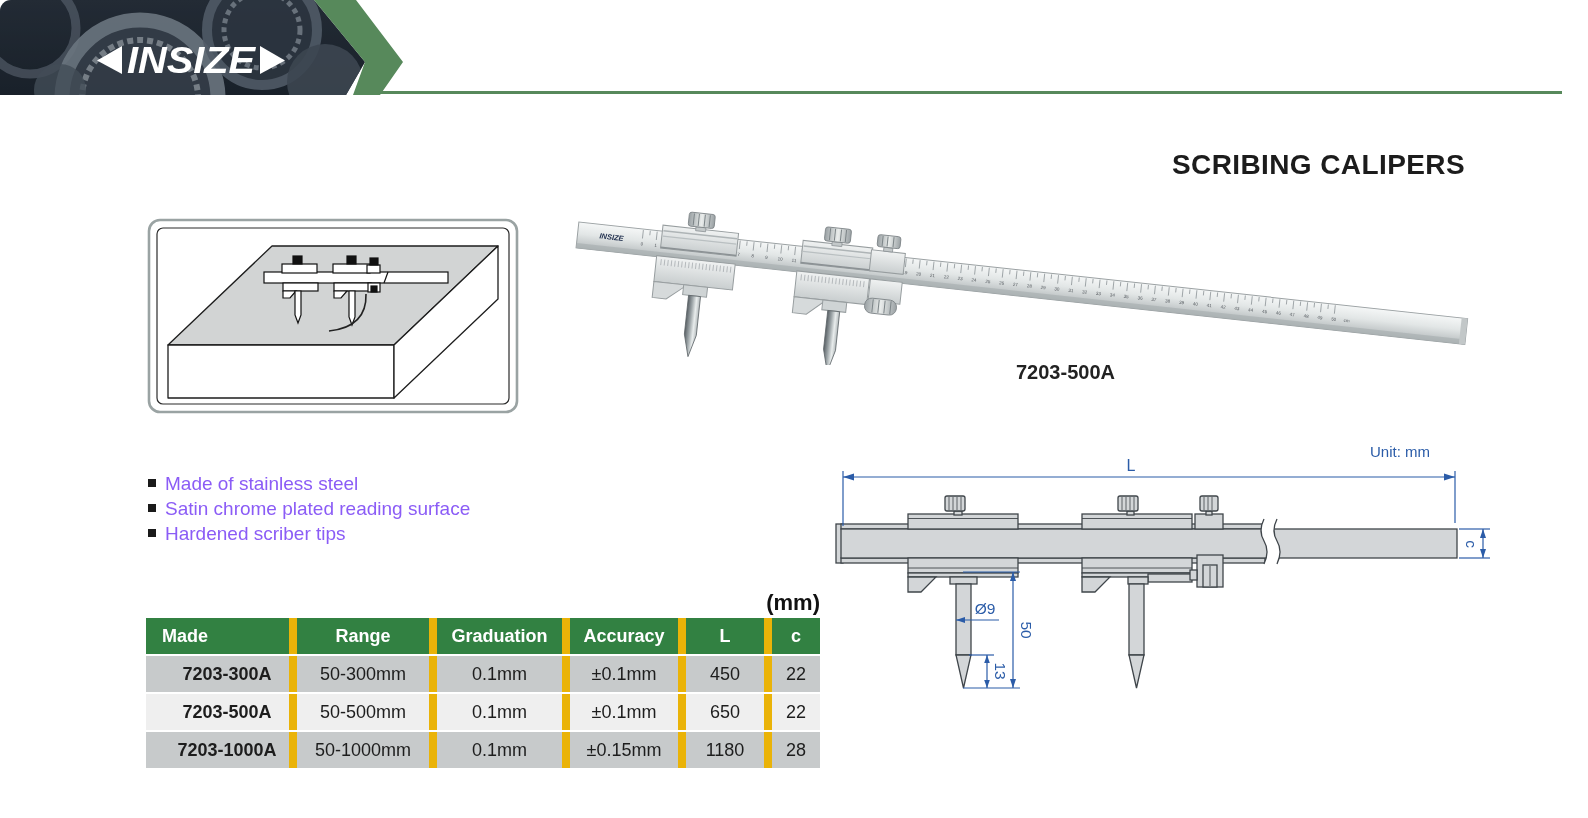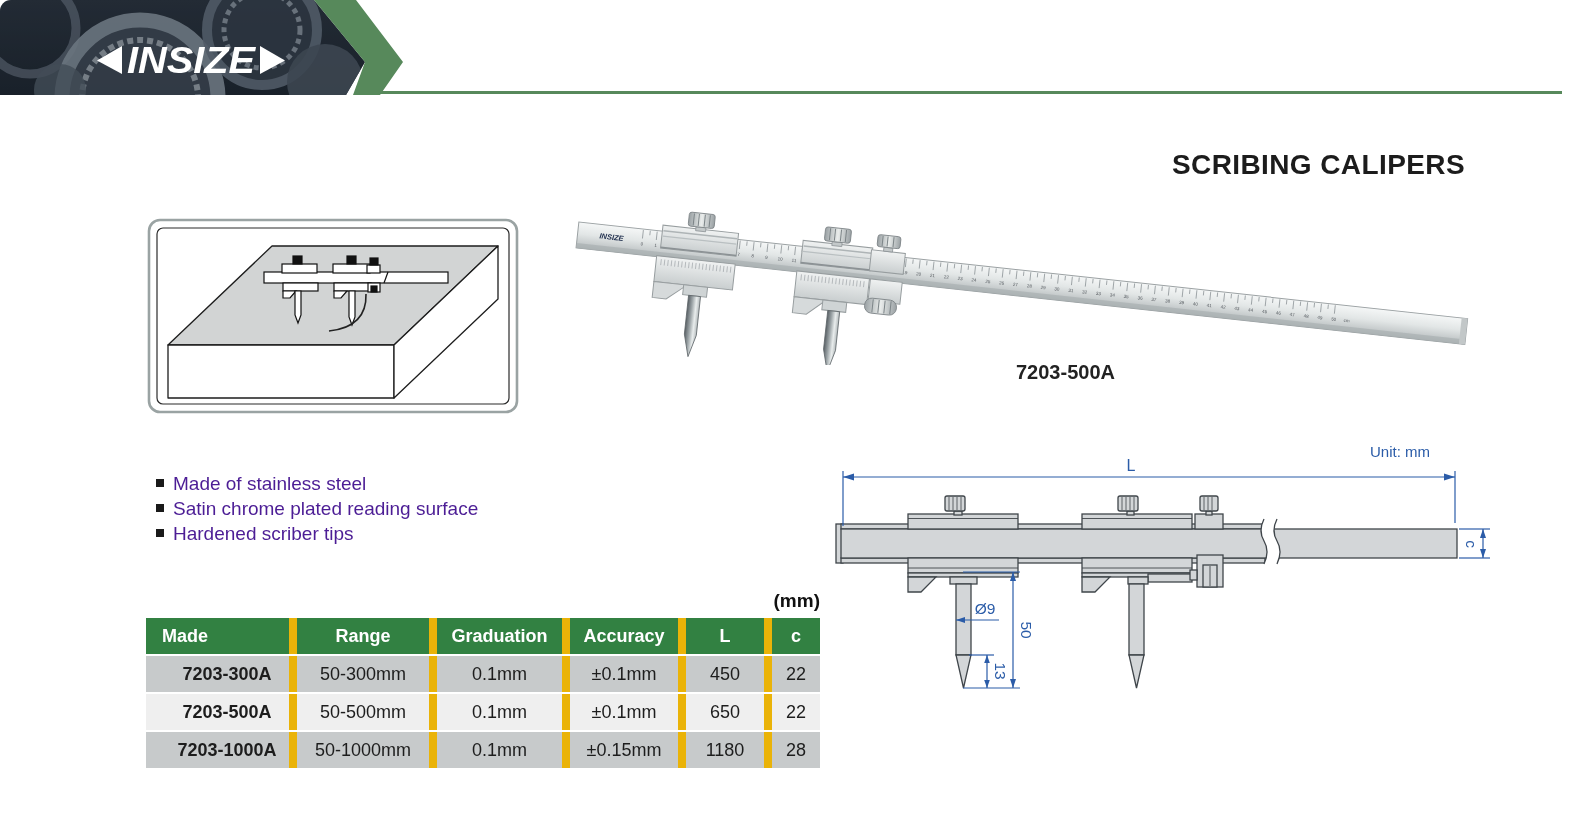--- a/index.html
+++ b/index.html
@@ -4,24 +4,24 @@
 <style>
   html,body{margin:0;padding:0;background:#fff;}
   .page{position:relative;width:1588px;height:818px;background:#ffffff;overflow:hidden;
         font-family:"Liberation Sans", sans-serif;color:#1d1d1d;border-radius:11px;}
   svg{display:block;font-family:"Liberation Sans", sans-serif;}
   .abs{position:absolute;}
   .banner{left:0;top:0;}
   .title{left:1100px;top:149px;width:365px;text-align:right;font-size:28px;font-weight:bold;
          letter-spacing:.4px;color:#1c1c1c;}
   .model{left:1016px;top:361px;font-size:20px;font-weight:bold;color:#222;}
-  .features{left:154px;top:471px;font-size:19px;line-height:25px;color:#4c1d95;}
+  .features{left:146px;top:471px;font-size:19px;line-height:25px;color:#8b5cf6;}
   .feature-row{display:flex;align-items:flex-start;}
   .bullet{width:8px;height:8px;background:#1a1a1a;margin:8px 9px 0 2px;flex:0 0 auto;}
-  .unitnote{left:700px;top:590px;width:120px;text-align:right;font-size:19px;font-weight:bold;color:#111;}
+  .unitnote{left:700px;top:590px;width:120px;text-align:right;font-size:22px;font-weight:bold;color:#111;}
   .unitmm{left:1370px;top:443px;width:112px;text-align:left;font-size:15px;color:#2b5ca8;}
   .spec{left:146px;top:618px;width:674px;}
   .t-row{display:flex;height:36px;}
   .t-row.gap{margin-top:2px;}
   .cell{box-sizing:border-box;display:flex;align-items:center;justify-content:center;
         font-size:18px;overflow:hidden;}
   .cell + .cell{border-left:8px solid #eab308;}
   .t-head .cell{background:#328142;color:#fff;font-weight:bold;}
   .t-head .cell:first-child{justify-content:flex-start;padding-left:16px;}
   .c-code{font-weight:bold;padding-left:19px;}

